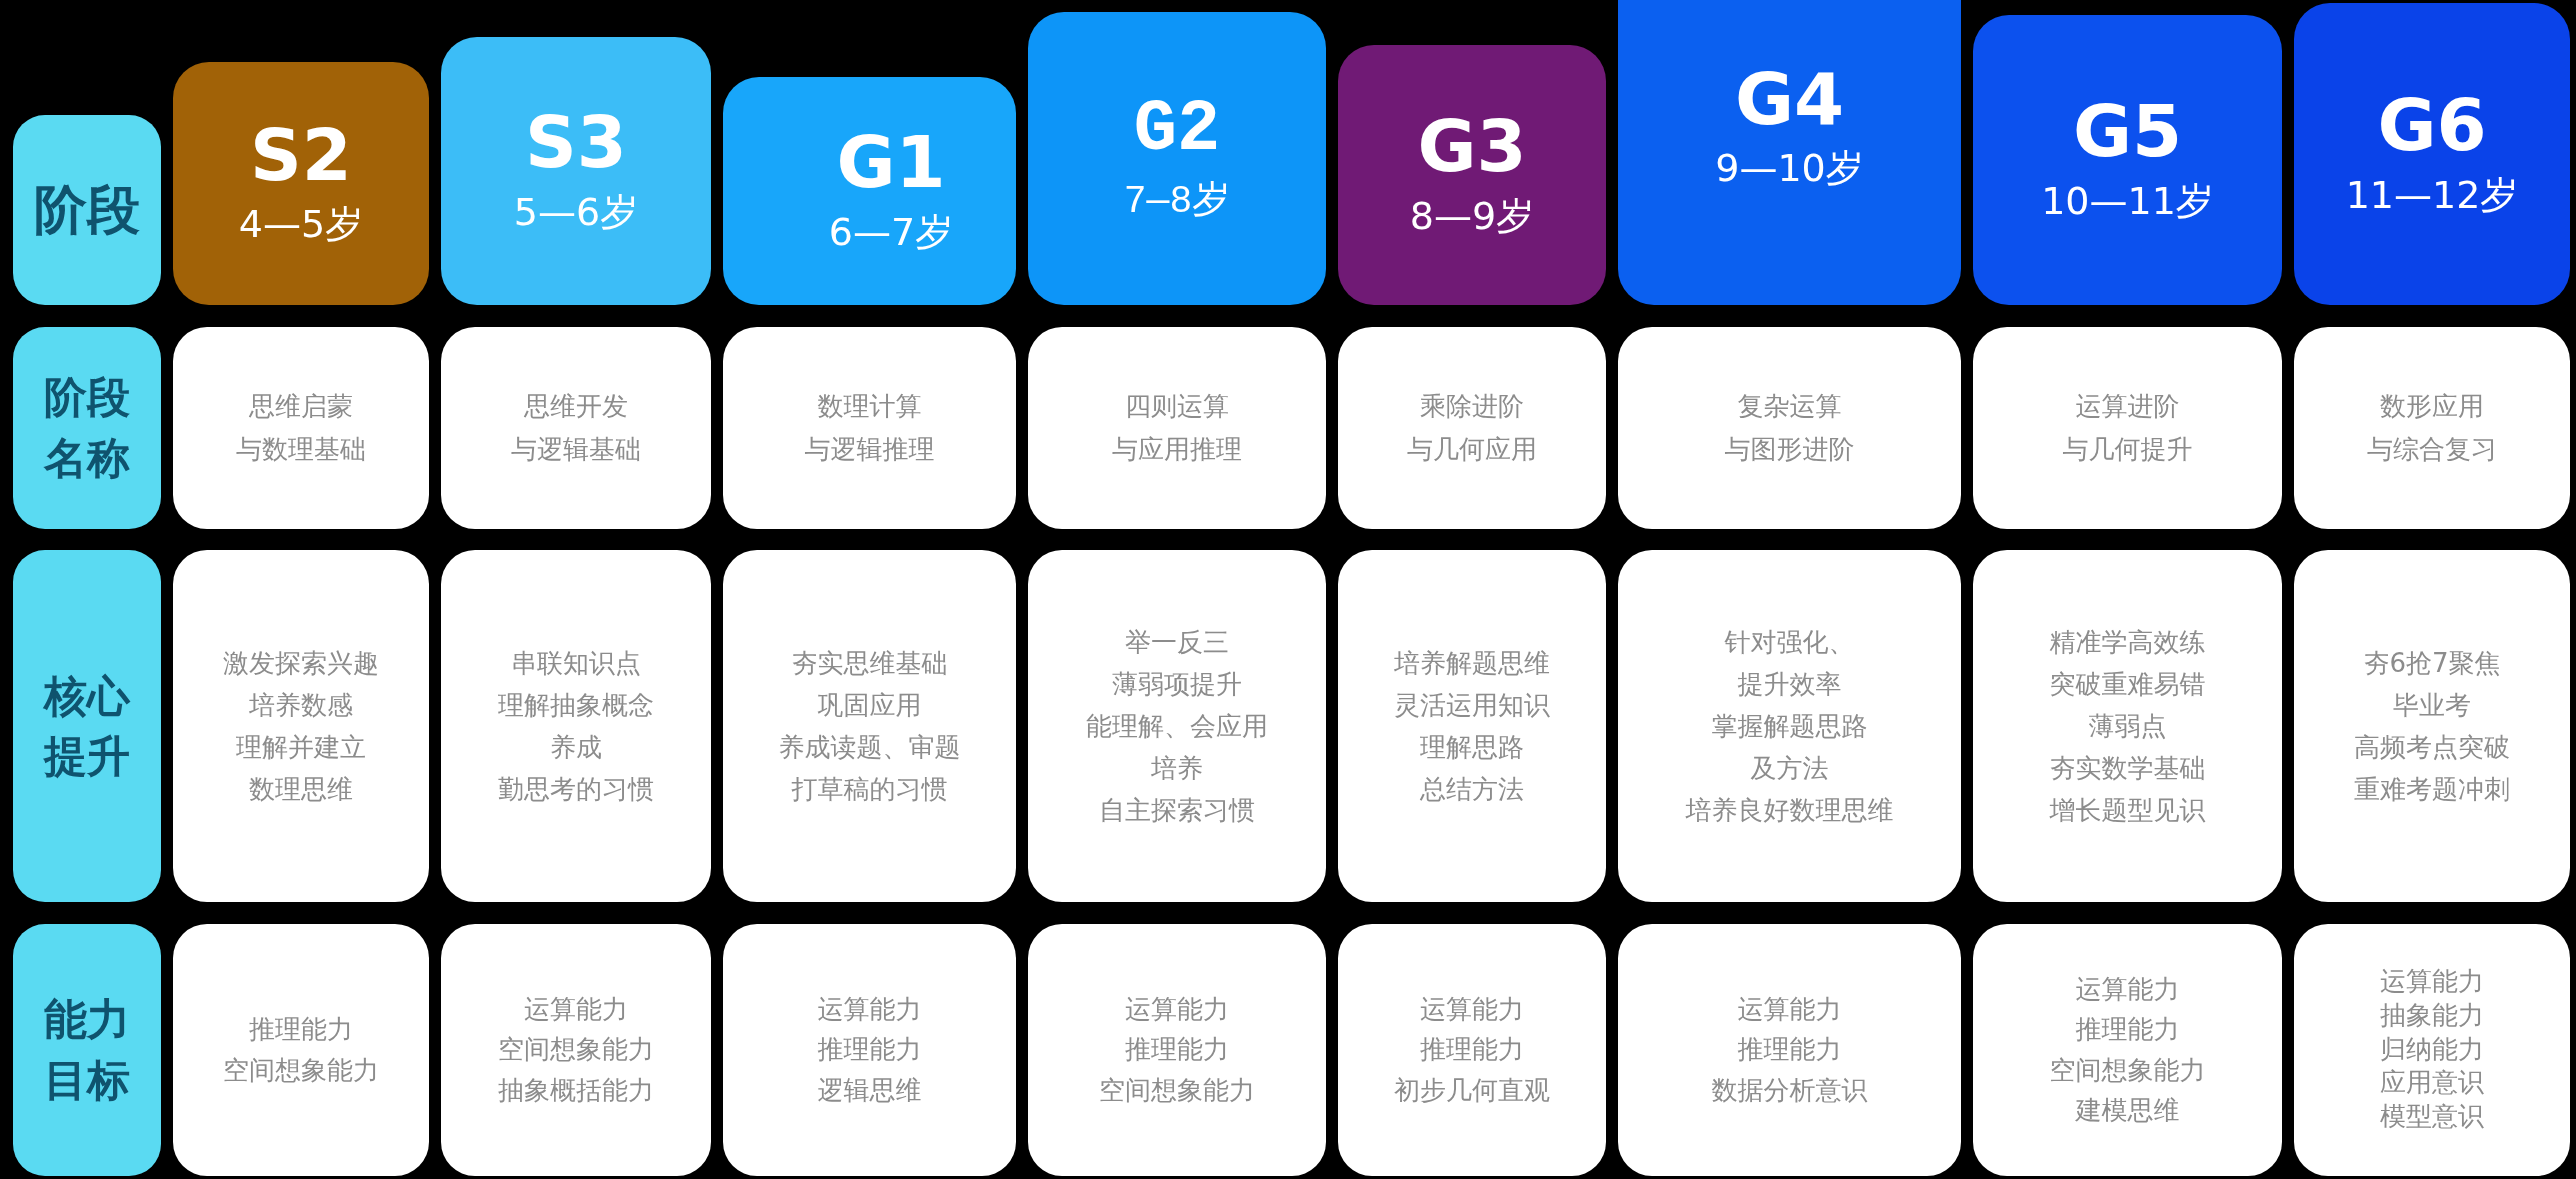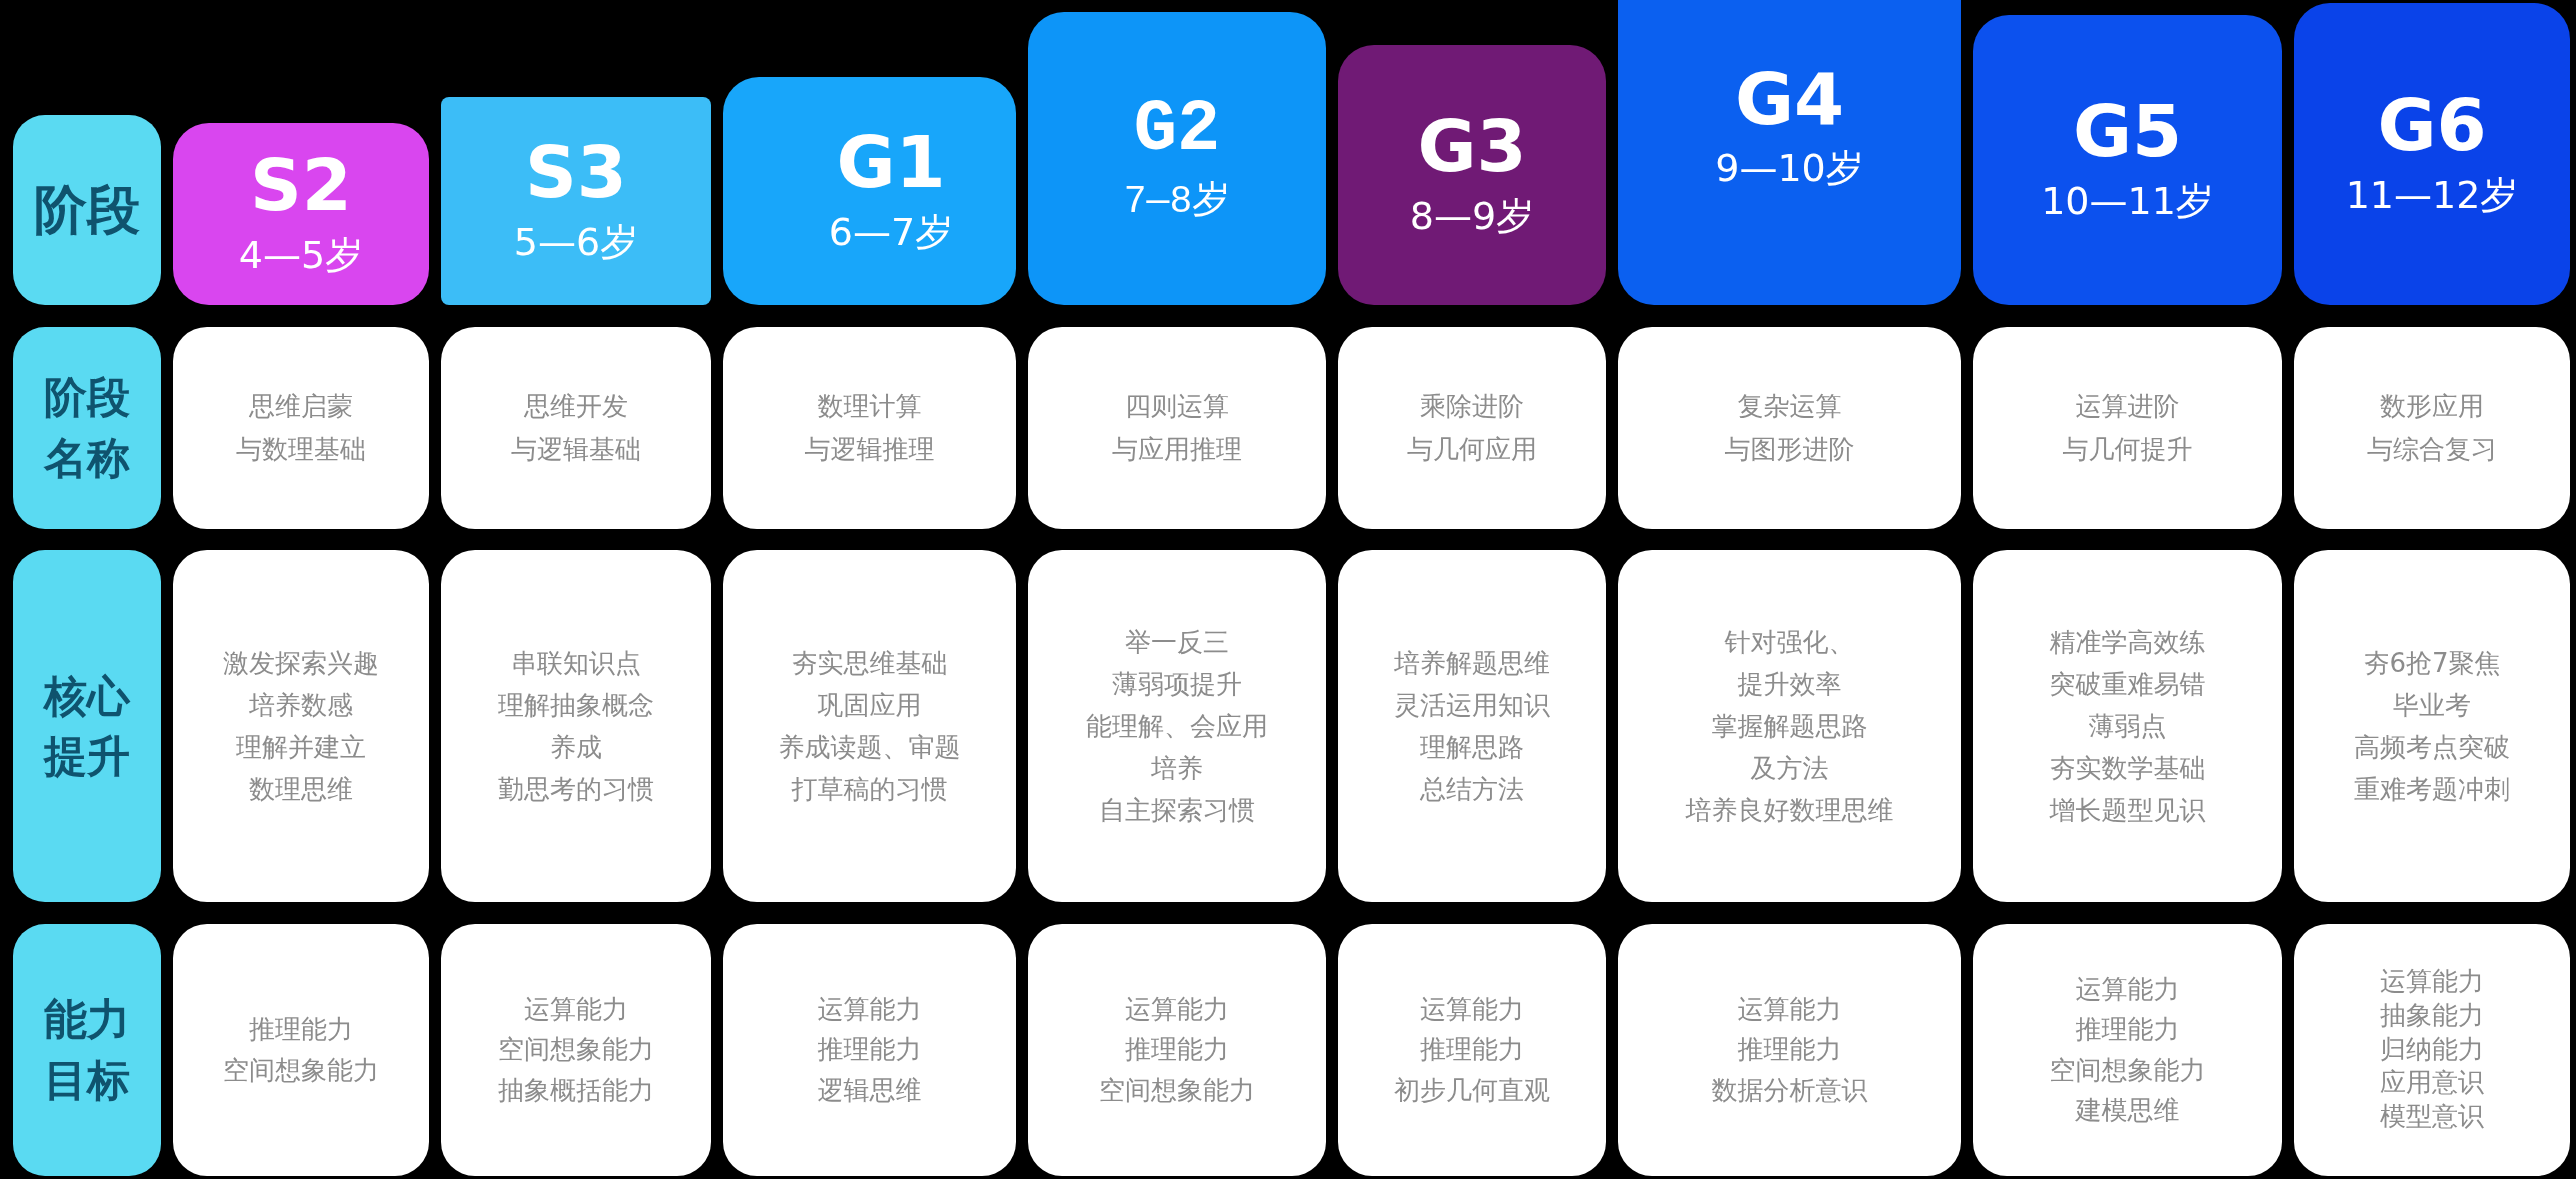--- a/index.html
+++ b/index.html
@@ -52,25 +52,25 @@
   .cell.r4 { line-height:1.55; }
   .cell.tight { line-height:1.3; }
 </style>
 </head>
 <body style="background: rgb(0, 0, 0);">
 
 <div class="table">
 
   <div class="lbl single" style="height:190px; align-self:end;">阶段</div>
 
-  <div class="hdr" style="height: 182px; background-color: #d946ef; margin-top: 28px;">
+  <div class="hdr" style="height: 243px; background-color: #a16207; margin-top: 28px;">
     <div class="code">S2</div>
     <div class="age">4—5岁</div>
   </div>
-  <div class="hdr" style="height: 208px; background-color: rgb(60, 189, 247); border-radius: 8px;">
+  <div class="hdr" style="height: 268px; background-color: rgb(60, 189, 247);">
     <div class="code">S3</div>
     <div class="age">5—6岁</div>
   </div>
   <div class="hdr" style="height: 228px; background-color: rgb(24, 166, 250); padding-left: 43px;">
     <div class="code">G1</div>
     <div class="age">6—7岁</div>
   </div>
   <div class="hdr" style="height: 293px; background-color: rgb(13, 149, 248); font-family: Liberation Mono, monospace;">
     <div class="code">G2</div>
     <div class="age">7—8岁</div>

